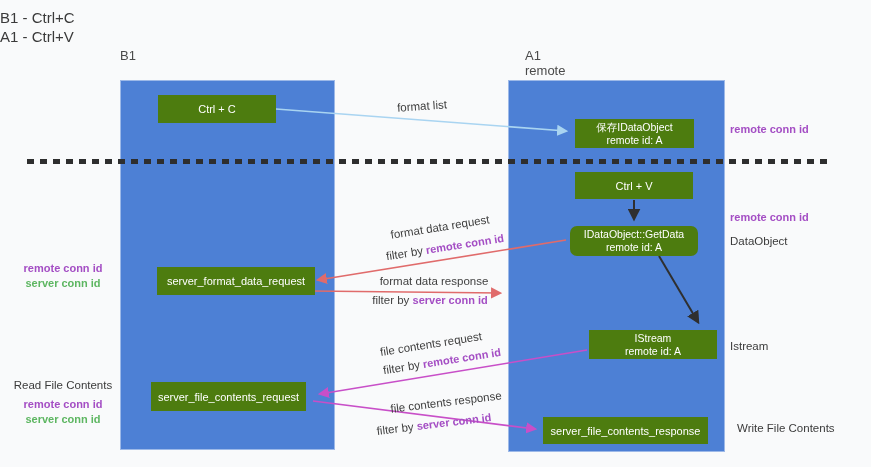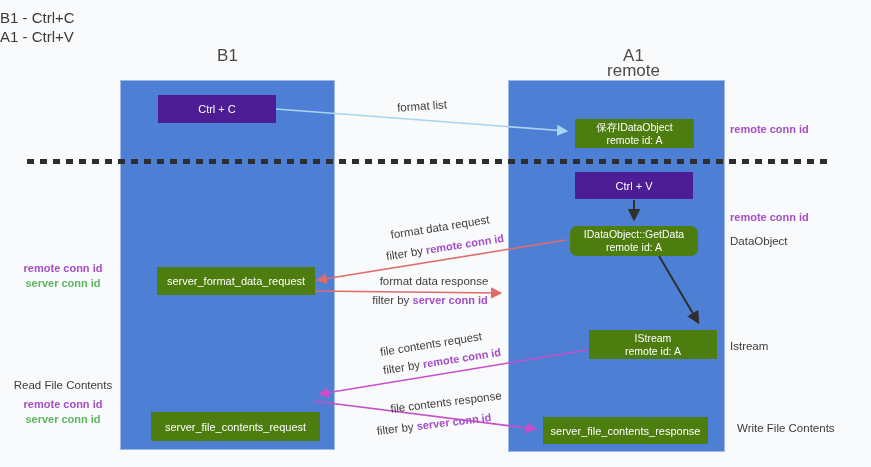--- a/index.html
+++ b/index.html
@@ -17,22 +17,22 @@
     top: 8px; left: 0; width: 100%;
     text-align: left;
     font-size: 15px;
     line-height: 19px;
     color: #3a3a3a;
     z-index: 4;
   }
   .col-header {
     position: absolute;
     top: 48px;
-    text-align: center;
-    font-size: 17px;
+    text-align: left;
+    font-size: 13px;
     line-height: 15px;
     color: #4a4a4a;
     z-index: 4;
   }
   .column {
     position: absolute;
     background: #4d80d5;
     border: 1px solid rgba(255,255,255,0.45);
     z-index: 1;
   }
@@ -47,21 +47,21 @@
     position: absolute;
     display: flex;
     flex-direction: column;
     align-items: center;
     justify-content: center;
     color: #fff;
     text-align: center;
     z-index: 3;
   }
   .node.orange { background: #4d7c0f; }
-  .node.green  { background: #4c1d95; }
+  .node.green  { background: #4d7c0f; }
   .node .l1, .node .l2 { line-height: 13px; font-size: 10.5px; }
   .node.single { font-size: 11px; }
   .arrow-layer { position: absolute; left: 0; top: 0; z-index: 2; }
   .flow-label {
     position: absolute;
     width: 220px;
     text-align: center;
     font-size: 11.5px;
     color: #3f3f3f;
     z-index: 4;
@@ -134,21 +134,21 @@
     <path d="M634,200 L634,219" stroke="#2f2f2f" stroke-width="2" fill="none" marker-end="url(#mBlack)"></path>
     <path d="M659,256 L698,322" stroke="#2f2f2f" stroke-width="2" fill="none" marker-end="url(#mBlack)"></path>
     <path d="M566,240 L318,280" stroke="#e06b6b" stroke-width="1.6" fill="none" marker-end="url(#mRed)"></path>
     <path d="M311,291 L500,293" stroke="#e06b6b" stroke-width="1.6" fill="none" marker-end="url(#mRed)"></path>
     <path d="M587,350 L320,394" stroke="#c84fc8" stroke-width="1.6" fill="none" marker-end="url(#mMag)"></path>
     <path d="M313,401 L535,429" stroke="#c84fc8" stroke-width="1.6" fill="none" marker-end="url(#mMag)"></path>
   </svg>
 
   <div class="node green single" style="left:158px; top:95px; width:118px; height:28px;">Ctrl + C</div>
   <div class="node orange single" style="left:157px; top:267px; width:158px; height:28px;">server_format_data_request</div>
-  <div class="node orange single" style="left:151px; top:382px; width:169px; height:29px;margin-top:30px;">server_file_contents_request</div>
+  <div class="node orange single" style="left:151px; top:382px; width:155px; height:29px;">server_file_contents_request</div>
 
   <div class="node orange" style="left:575px; top:119px; width:119px; height:29px;">
     <div class="l1">保存IDataObject</div>
     <div class="l2">remote id: A</div>
   </div>
   <div class="node green single" style="left:575px; top:172px; width:118px; height:27px;">Ctrl + V</div>
   <div class="node orange" style="left:570px; top:226px; width:128px; height:30px;border-radius:7px;">
     <div class="l1">IDataObject::GetData</div>
     <div class="l2">remote id: A</div>
   </div>

